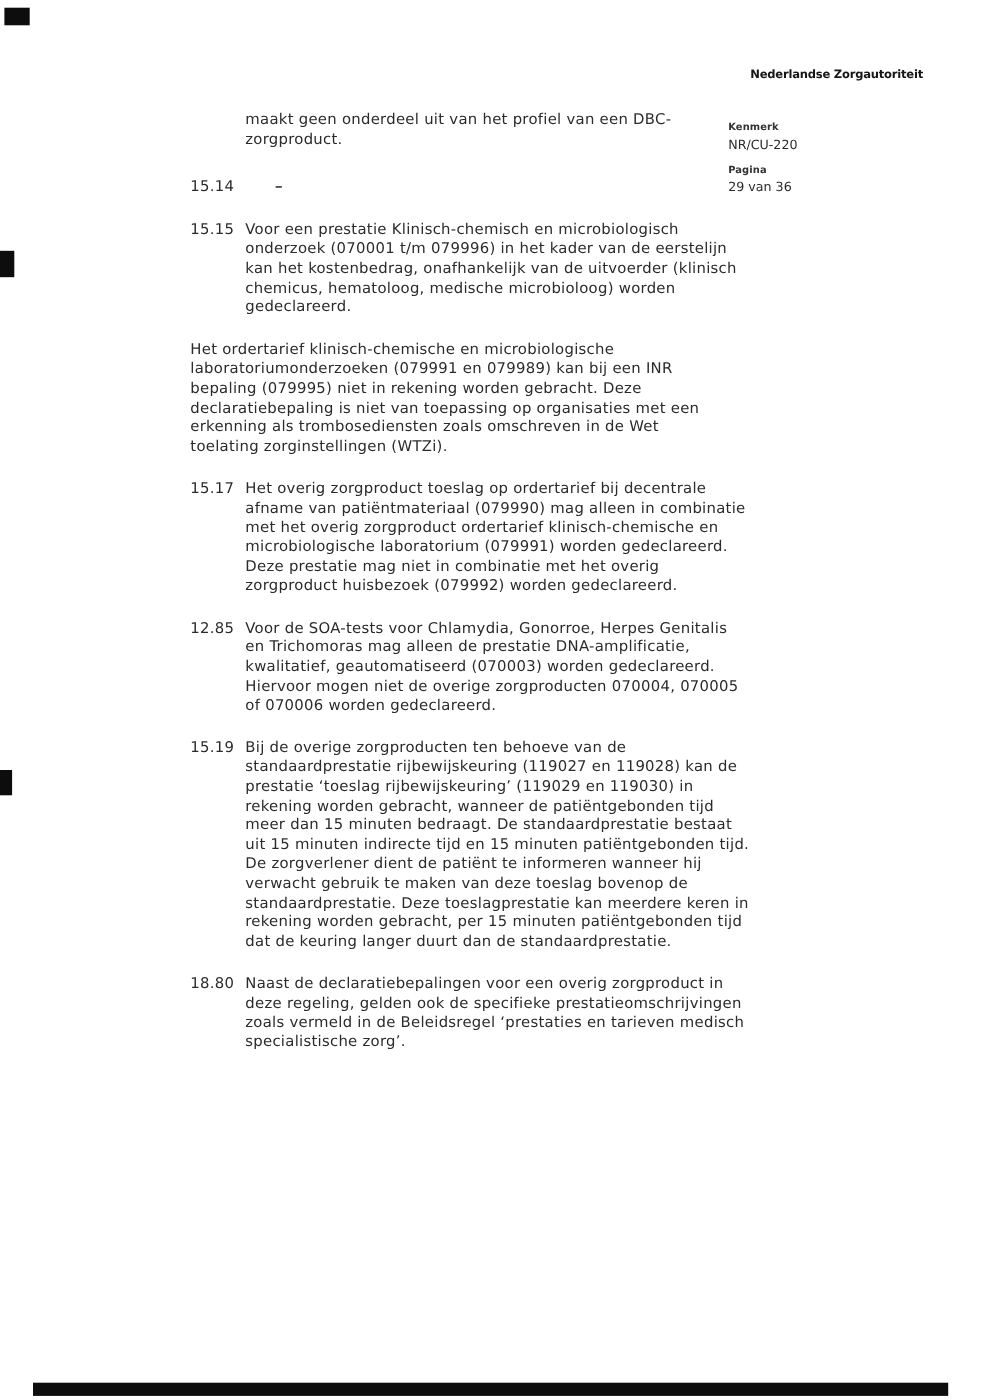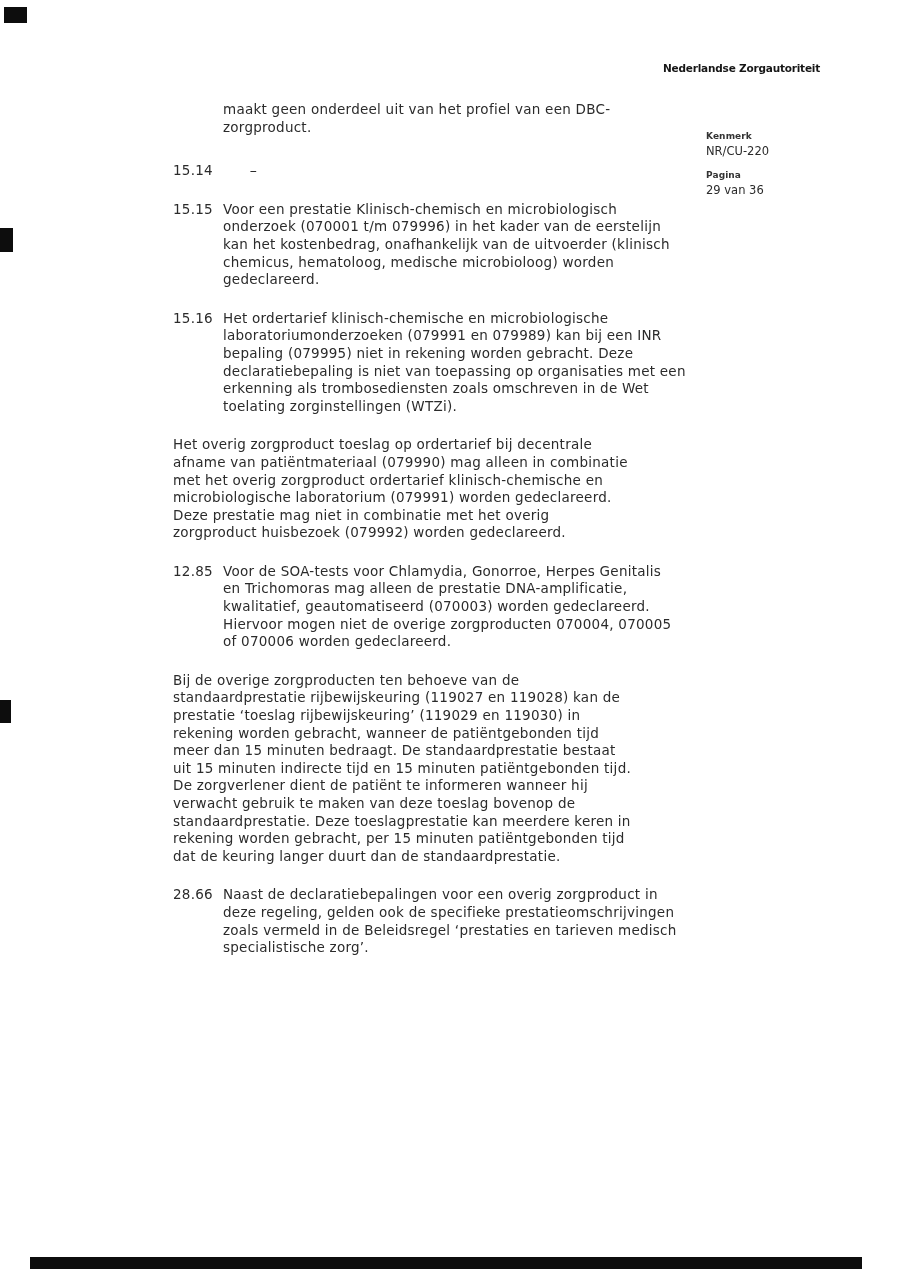--- a/index.html
+++ b/index.html
@@ -8,25 +8,25 @@
     background: #ffffff;
     font-family: "DejaVu Sans", "Liberation Sans", sans-serif;
     color: #2b2b2b;
     position: relative;
     overflow: hidden;
   }
   .page { position: absolute; inset: 0; }
 
   
   .org-title {
-    position: absolute; left: 663px; top: 62px;
+    position: absolute; left: 682px; top: 62px;
     font-weight: bold; font-size: 10.5px; letter-spacing: -0.2px;
     color: #161616; white-space: nowrap;
   }
-  .meta { position: absolute; left: 706px; top: 111px; width: 170px; margin-top: 20px; }
+  .meta { position: absolute; left: 662px; top: 111px; width: 170px; }
   .meta-label {
     font-size: 9px; font-weight: bold; color: #333333;
     margin-bottom: 3px; letter-spacing: 0.1px;
   }
   .meta-value {
     font-size: 11.5px; color: #2b2b2b; margin-bottom: 12px;
     white-space: nowrap;
   }
 
   
@@ -85,32 +85,32 @@
     <div class="para-body">
       <span class="para-text">Voor een prestatie Klinisch-chemisch en microbiologisch
 onderzoek (070001 t/m 079996) in het kader van de eerstelijn
 kan het kostenbedrag, onafhankelijk van de uitvoerder (klinisch
 chemicus, hematoloog, medische microbioloog) worden
 gedeclareerd.</span>
     </div>
   </div>
 
   <div class="para">
-    <div class="para-num">15.16</div>
     <div class="para-body">
       <span class="para-text">Het ordertarief klinisch-chemische en microbiologische
 laboratoriumonderzoeken (079991 en 079989) kan bij een INR
 bepaling (079995) niet in rekening worden gebracht. Deze
 declaratiebepaling is niet van toepassing op organisaties met een
 erkenning als trombosediensten zoals omschreven in de Wet
 toelating zorginstellingen (WTZi).</span>
     </div>
   </div>
 
   <div class="para">
+    <div class="para-num">15.17</div>
     <div class="para-body">
       <span class="para-text">Het overig zorgproduct toeslag op ordertarief bij decentrale
 afname van patiëntmateriaal (079990) mag alleen in combinatie
 met het overig zorgproduct ordertarief klinisch-chemische en
 microbiologische laboratorium (079991) worden gedeclareerd.
 Deze prestatie mag niet in combinatie met het overig
 zorgproduct huisbezoek (079992) worden gedeclareerd.</span>
     </div>
   </div>
 
@@ -119,37 +119,38 @@
     <div class="para-body">
       <span class="para-text">Voor de SOA-tests voor Chlamydia, Gonorroe, Herpes Genitalis
 en Trichomoras mag alleen de prestatie DNA-amplificatie,
 kwalitatief, geautomatiseerd (070003) worden gedeclareerd.
 Hiervoor mogen niet de overige zorgproducten 070004, 070005
 of 070006 worden gedeclareerd.</span>
     </div>
   </div>
 
   <div class="para">
+    <div class="para-num">15.19</div>
     <div class="para-body">
       <span class="para-text">Bij de overige zorgproducten ten behoeve van de
 standaardprestatie rijbewijskeuring (119027 en 119028) kan de
 prestatie ‘toeslag rijbewijskeuring’ (119029 en 119030) in
 rekening worden gebracht, wanneer de patiëntgebonden tijd
 meer dan 15 minuten bedraagt. De standaardprestatie bestaat
 uit 15 minuten indirecte tijd en 15 minuten patiëntgebonden tijd.
 De zorgverlener dient de patiënt te informeren wanneer hij
 verwacht gebruik te maken van deze toeslag bovenop de
 standaardprestatie. Deze toeslagprestatie kan meerdere keren in
 rekening worden gebracht, per 15 minuten patiëntgebonden tijd
 dat de keuring langer duurt dan de standaardprestatie.</span>
     </div>
   </div>
 
   <div class="para">
-    <div class="para-num">28.66</div>
+    <div class="para-num">18.80</div>
     <div class="para-body">
       <span class="para-text">Naast de declaratiebepalingen voor een overig zorgproduct in
 deze regeling, gelden ook de specifieke prestatieomschrijvingen
 zoals vermeld in de Beleidsregel ‘prestaties en tarieven medisch
 specialistische zorg’.</span>
     </div>
   </div>
 </div>
 
   <div class="artifact artifact-corner"></div>

